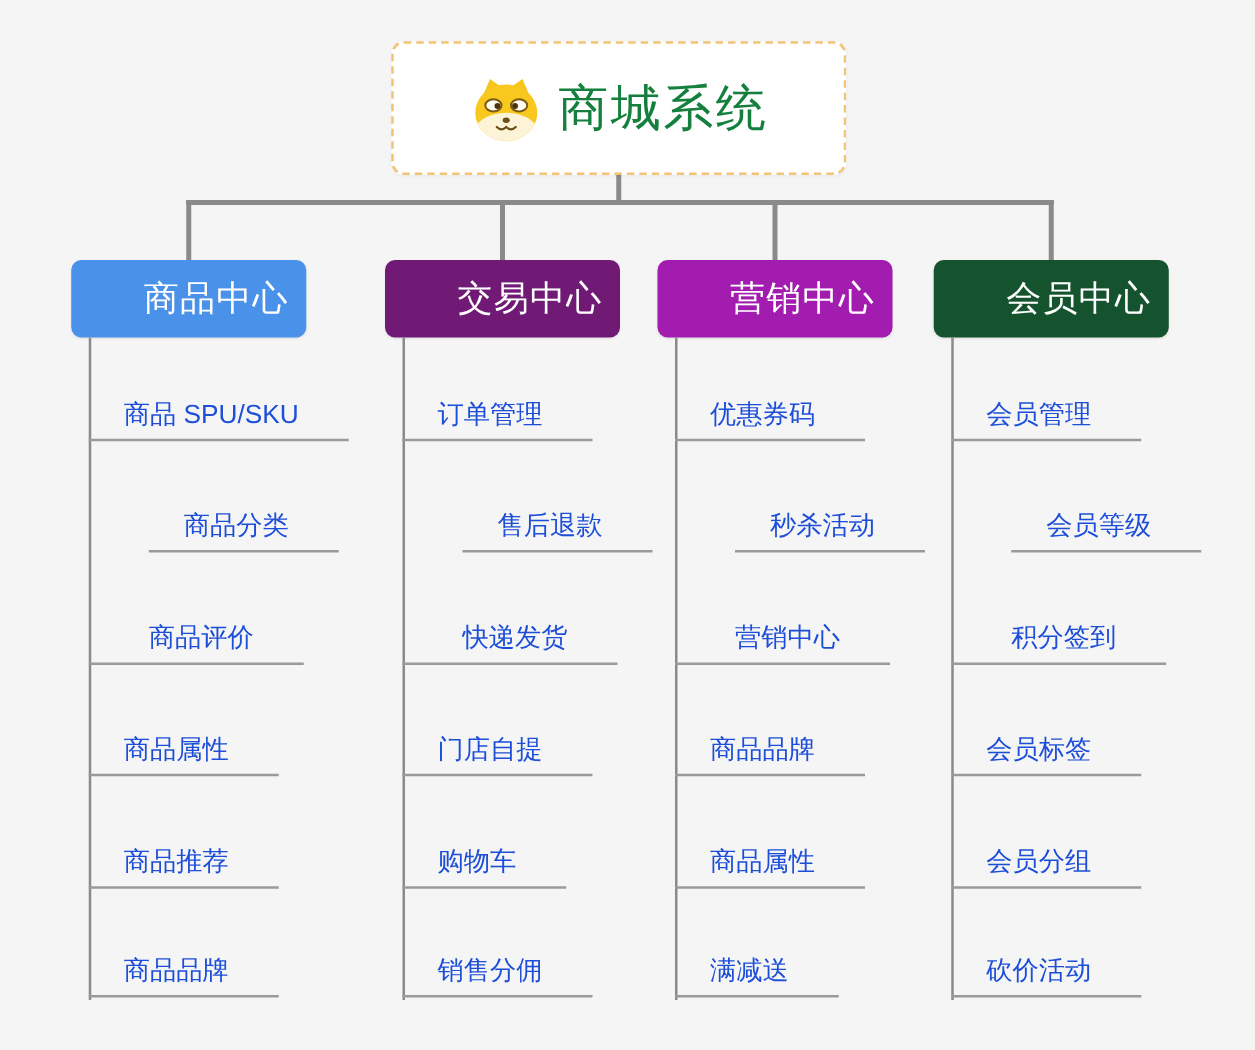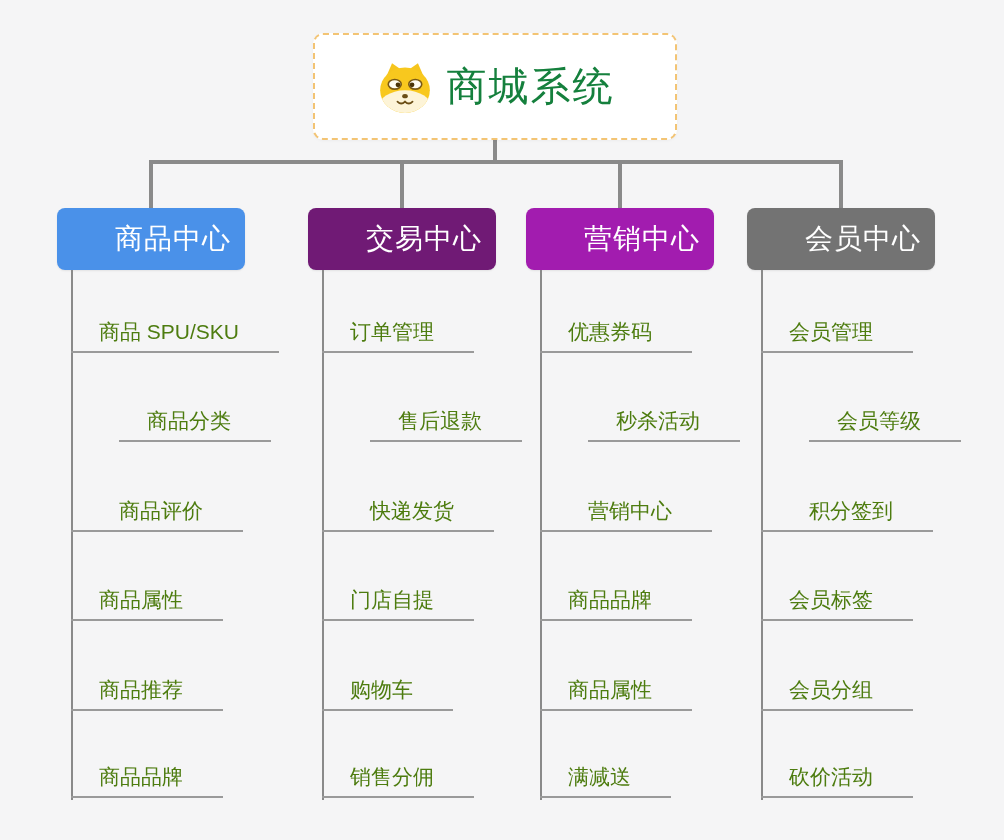--- a/index.html
+++ b/index.html
@@ -61,21 +61,21 @@
     position: absolute; left: 14px; top: 62px;
     width: 2px; height: 530px;
     background: #8a8a8a;
   }
   .leaf {
     position: absolute; left: 14px;
     padding: 0 40px 6px 28px;
     border-bottom: 2px solid #9a9a9a;
     font-size: 21px;
     line-height: 26px;
-    color: #4d7c0f;
+    color: #1d4ed8;
     white-space: nowrap;
   }
   .l0 { top: 111px; }
   .l1 { top: 200px; margin-left: 48px; }
   .l2 { top: 290px; padding-left: 48px; }
   .l3 { top: 379px; }
   .l4 { top: 469px; }
   .l5 { top: 556px; }
 </style>
 </head>
@@ -144,21 +144,21 @@
     <div class="vline"></div>
     <div class="leaf l0">优惠券码</div>
     <div class="leaf l1">秒杀活动</div>
     <div class="leaf l2">营销中心</div>
     <div class="leaf l3">商品品牌</div>
     <div class="leaf l4">商品属性</div>
     <div class="leaf l5">满减送</div>
   </div>
 
   <div class="branch b3">
-    <div class="bnode" style="background-color: #737373; text-align: center;">会员中心</div>
+    <div class="bnode" style="background-color: #14532d; text-align: center;">会员中心</div>
     <div class="vline"></div>
     <div class="leaf l0">会员管理</div>
     <div class="leaf l1">会员等级</div>
     <div class="leaf l2">积分签到</div>
     <div class="leaf l3">会员标签</div>
     <div class="leaf l4">会员分组</div>
     <div class="leaf l5">砍价活动</div>
   </div>
 
 </div>

